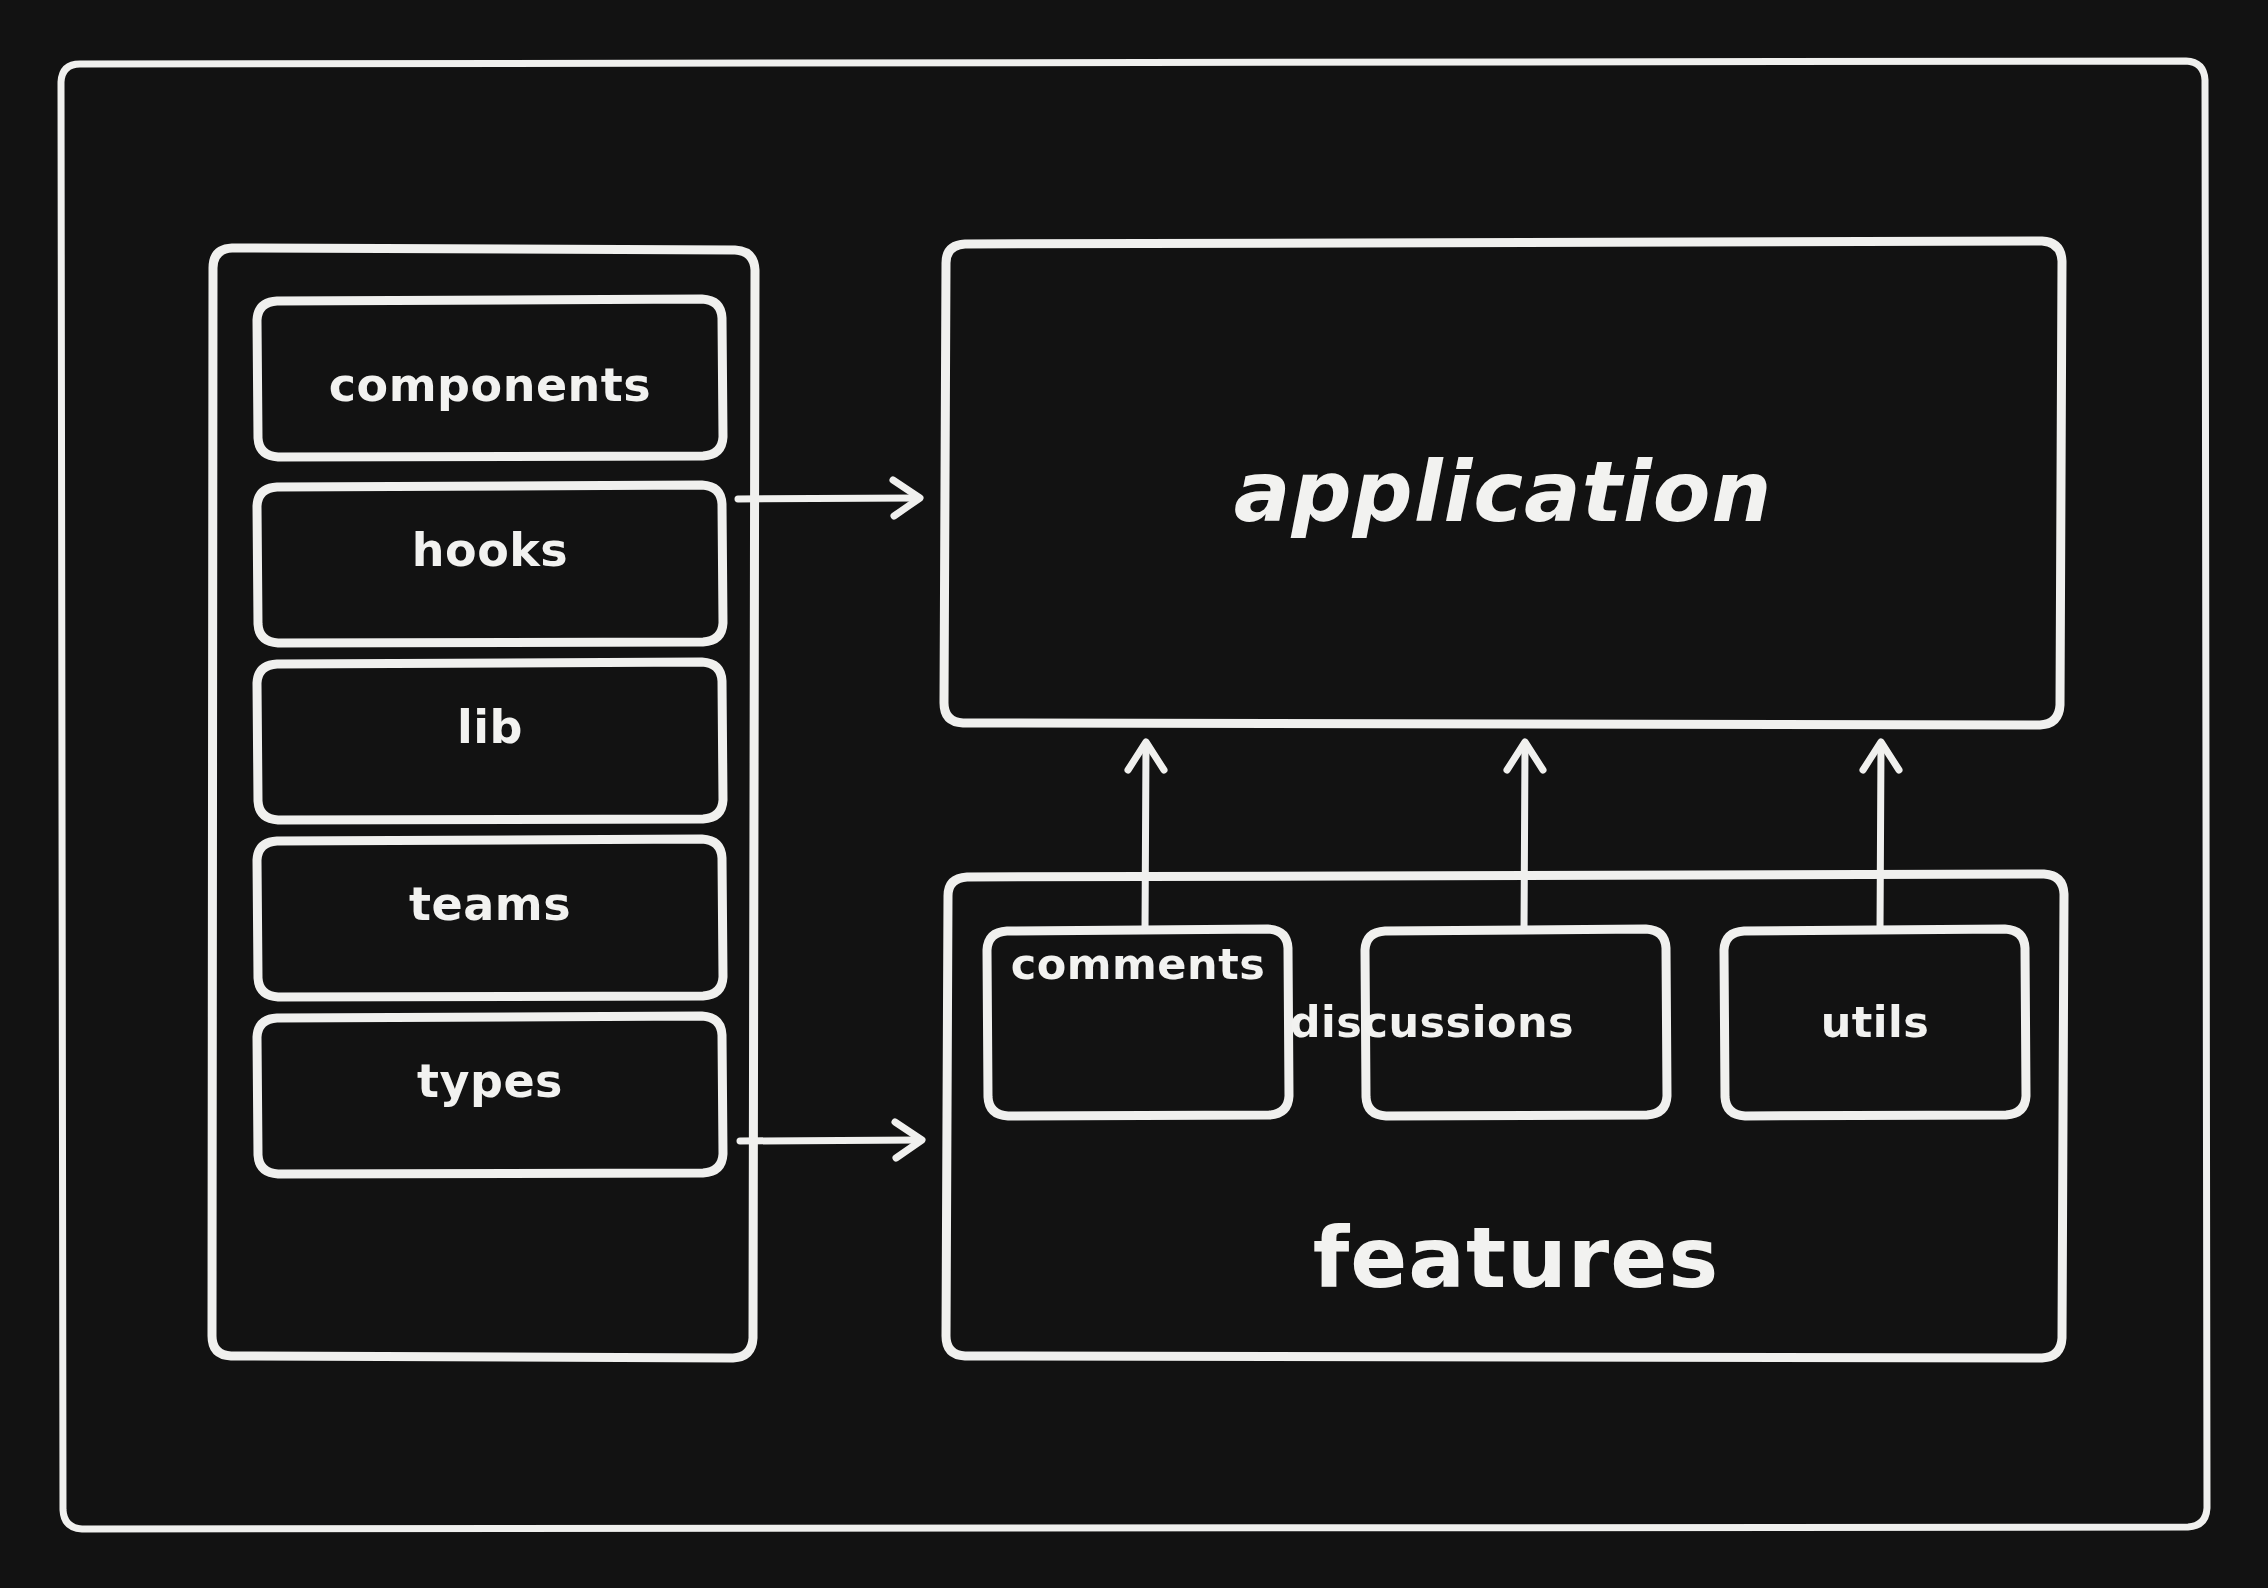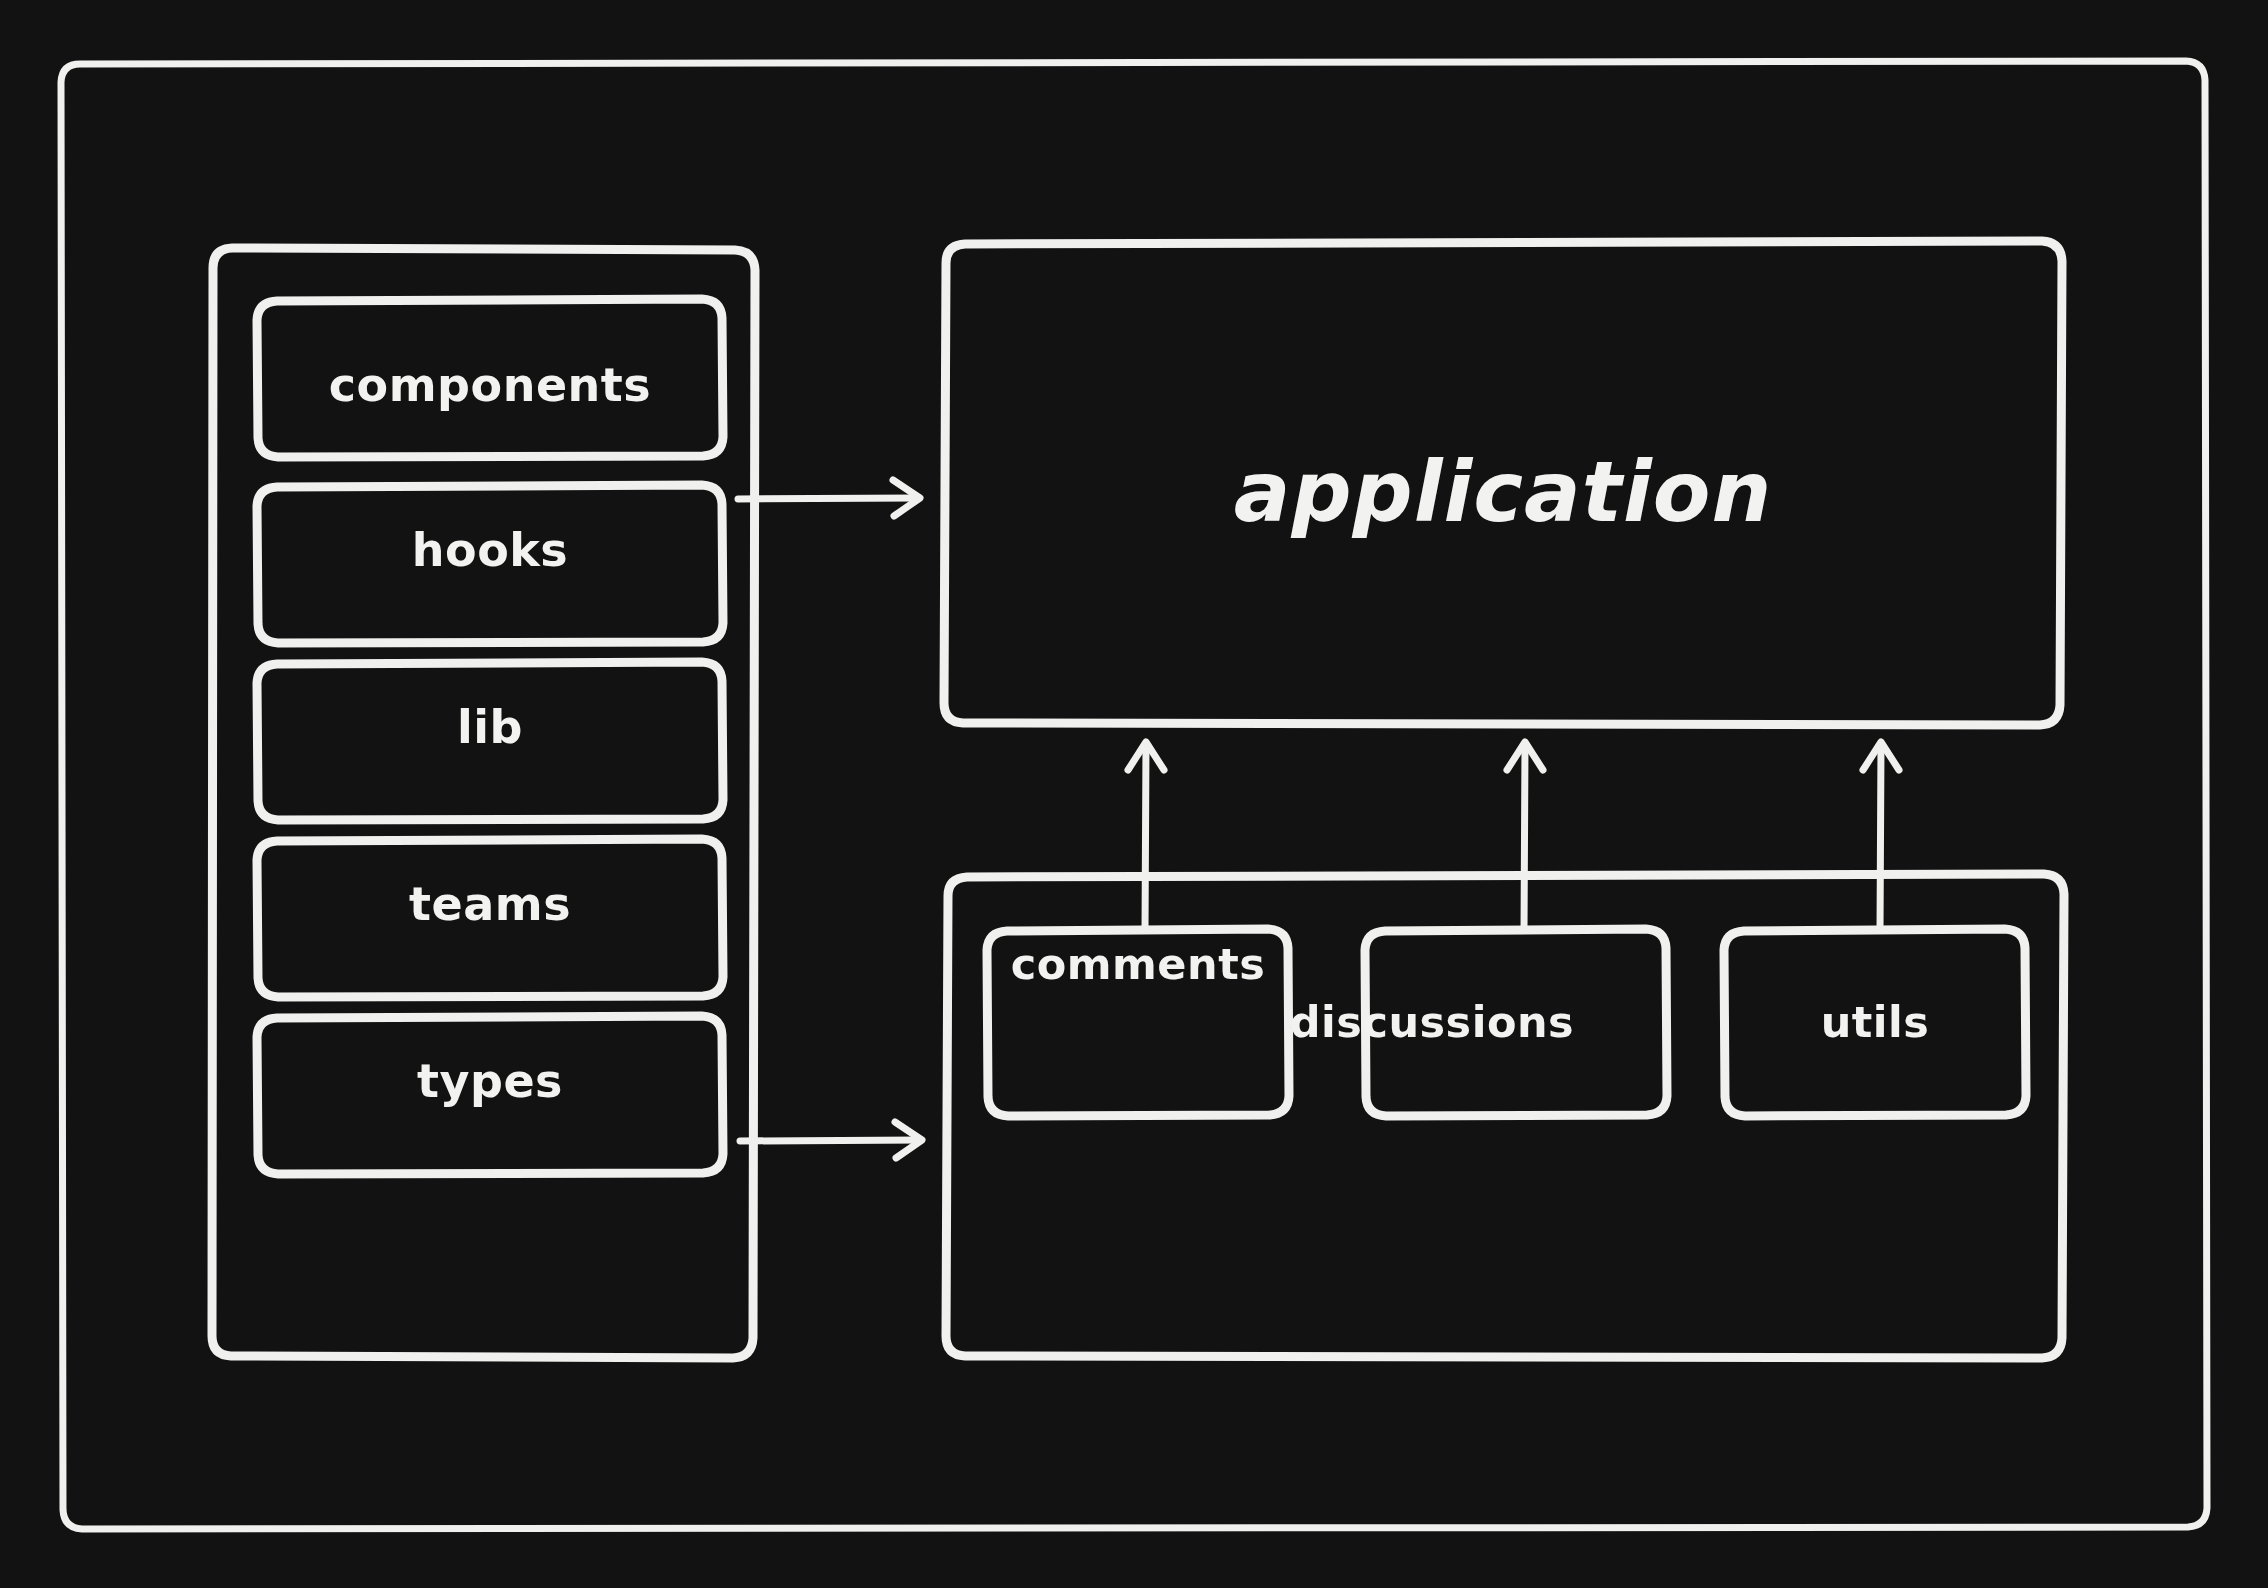--- a/index.html
+++ b/index.html
@@ -145,20 +145,21 @@
 
 
   <div class="label label-app" style="left:1503px; top:492px;">application</div>
 
   <div class="label label-feat" style="left:1138px; top:964px;">comments</div>
 
   <div class="label label-feat" style="left:1432px; top:1022px;">discussions</div>
 
   <div class="label label-feat" style="left:1875px; top:1022px;">utils</div>
 
+  <div class="label label-group" style="left:1516px; top:1258px;">features</div>
 
   <div class="hit" style="left:212px; top:248px; width:543px; height:1110px;"></div>
   <div class="hit" style="left:257px; top:299px; width:466px; height:158px;"></div>
   <div class="hit" style="left:257px; top:485px; width:466px; height:158px;"></div>
   <div class="hit" style="left:257px; top:662px; width:466px; height:158px;"></div>
   <div class="hit" style="left:257px; top:839px; width:466px; height:158px;"></div>
   <div class="hit" style="left:257px; top:1016px; width:466px; height:158px;"></div>
 
   <div class="hit" style="left:944px; top:241px; width:1118px; height:484px;"></div>
 

